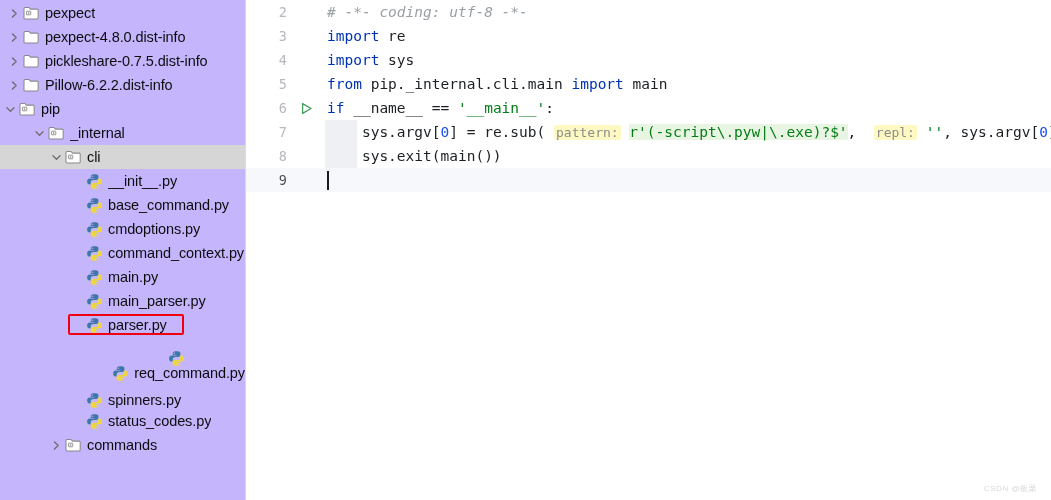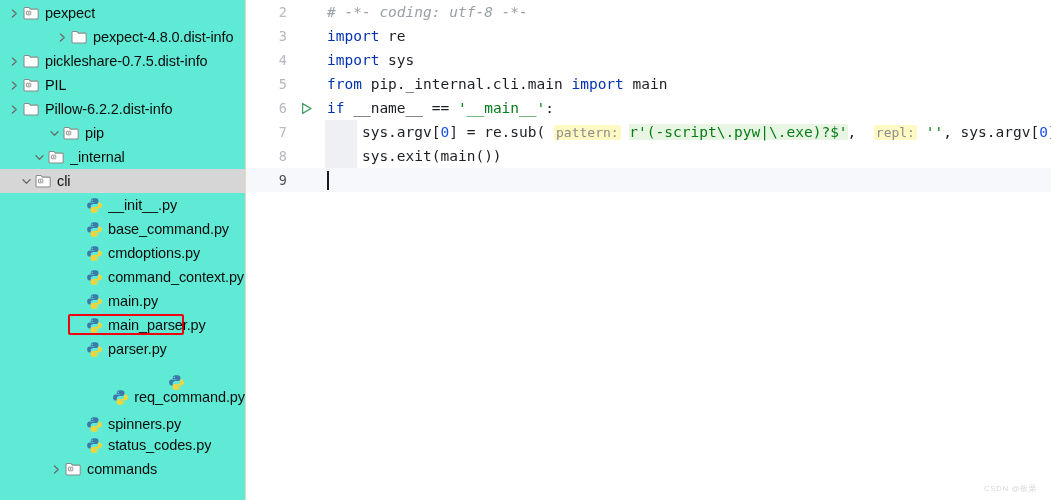--- a/index.html
+++ b/index.html
@@ -8,21 +8,21 @@
     background:#ffffff;
     font-family:"Liberation Sans", sans-serif;
     -webkit-font-smoothing:antialiased;
   }
   .app{position:relative;width:1051px;height:500px;display:flex;}
 
   
   .sidebar{
     position:relative;
     width:246px;height:500px;
-    background:#5eead4;
+    background:#c4b5fd;
     border-right:1px solid #e3dcc2;
     box-sizing:border-box;
     overflow:hidden;
     flex:0 0 246px;
   }
   .tree{position:relative;padding-top:1px;}
   .row{
     position:relative;
     height:24px;
     display:flex;align-items:center;
@@ -159,21 +159,21 @@
           </span>
           <span class="icon">
             <svg width="17" height="17" viewBox="0 0 17 17">
               <path d="M1 3.5 A1 1 0 0 1 2 2.5 H6 L7.4 4.1 H14.2 A1 1 0 0 1 15.2 5.1 V13 A1 1 0 0 1 14.2 14 H2 A1 1 0 0 1 1 13 Z" fill="#ffffff" stroke="#8a8a8a" stroke-width="1.05" stroke-linejoin="round"></path>
               <rect x="3.4" y="6.2" width="4.4" height="3.6" rx="0.5" fill="#ffffff" stroke="#8a8a8a" stroke-width="0.9"></rect>
               <circle cx="5.6" cy="8" r="0.85" fill="#8a8a8a"></circle>
             </svg>
           </span>
           <span class="label">pexpect</span>
         </div>
-        <div class="row" style="padding-left: 8px; margin-left: 48px;">
+        <div class="row" style="padding-left: 8px;">
           <span class="arrow">
             <svg width="13" height="13" viewBox="0 0 13 13">
               <path d="M4.5 3 L8.2 6.5 L4.5 10" fill="none" stroke="#6b6b6b" stroke-width="1.3" stroke-linecap="round" stroke-linejoin="round"></path>
             </svg>
           </span>
           <span class="icon">
             <svg width="17" height="17" viewBox="0 0 17 17">
               <path d="M1 3.5 A1 1 0 0 1 2 2.5 H6 L7.4 4.1 H14.2 A1 1 0 0 1 15.2 5.1 V13 A1 1 0 0 1 14.2 14 H2 A1 1 0 0 1 1 13 Z" fill="#ffffff" stroke="#8a8a8a" stroke-width="1.05" stroke-linejoin="round"></path>
             </svg>
           </span>
@@ -189,75 +189,60 @@
             <svg width="17" height="17" viewBox="0 0 17 17">
               <path d="M1 3.5 A1 1 0 0 1 2 2.5 H6 L7.4 4.1 H14.2 A1 1 0 0 1 15.2 5.1 V13 A1 1 0 0 1 14.2 14 H2 A1 1 0 0 1 1 13 Z" fill="#ffffff" stroke="#8a8a8a" stroke-width="1.05" stroke-linejoin="round"></path>
             </svg>
           </span>
           <span class="label">pickleshare-0.7.5.dist-info</span>
         </div>
         <div class="row" style="padding-left: 8px;">
           <span class="arrow">
             <svg width="13" height="13" viewBox="0 0 13 13">
               <path d="M4.5 3 L8.2 6.5 L4.5 10" fill="none" stroke="#6b6b6b" stroke-width="1.3" stroke-linecap="round" stroke-linejoin="round"></path>
+            </svg>
+          </span>
+          <span class="icon">
+            <svg width="17" height="17" viewBox="0 0 17 17">
+              <path d="M1 3.5 A1 1 0 0 1 2 2.5 H6 L7.4 4.1 H14.2 A1 1 0 0 1 15.2 5.1 V13 A1 1 0 0 1 14.2 14 H2 A1 1 0 0 1 1 13 Z" fill="#ffffff" stroke="#8a8a8a" stroke-width="1.05" stroke-linejoin="round"></path>
+            </svg>
+          </span>
+          <span class="label">Pillow-6.2.2.dist-info</span>
+        </div>
+        <div class="row" style="padding-left: 4px;">
+          <span class="arrow">
+            <svg width="13" height="13" viewBox="0 0 13 13">
+              <path d="M3 4.7 L6.5 8.4 L10 4.7" fill="none" stroke="#6b6b6b" stroke-width="1.3" stroke-linecap="round" stroke-linejoin="round"></path>
             </svg>
           </span>
           <span class="icon">
             <svg width="17" height="17" viewBox="0 0 17 17">
               <path d="M1 3.5 A1 1 0 0 1 2 2.5 H6 L7.4 4.1 H14.2 A1 1 0 0 1 15.2 5.1 V13 A1 1 0 0 1 14.2 14 H2 A1 1 0 0 1 1 13 Z" fill="#ffffff" stroke="#8a8a8a" stroke-width="1.05" stroke-linejoin="round"></path>
               <rect x="3.4" y="6.2" width="4.4" height="3.6" rx="0.5" fill="#ffffff" stroke="#8a8a8a" stroke-width="0.9"></rect>
               <circle cx="5.6" cy="8" r="0.85" fill="#8a8a8a"></circle>
             </svg>
           </span>
-          <span class="label">PIL</span>
-        </div>
-        <div class="row" style="padding-left: 8px;">
-          <span class="arrow">
-            <svg width="13" height="13" viewBox="0 0 13 13">
-              <path d="M4.5 3 L8.2 6.5 L4.5 10" fill="none" stroke="#6b6b6b" stroke-width="1.3" stroke-linecap="round" stroke-linejoin="round"></path>
-            </svg>
-          </span>
-          <span class="icon">
-            <svg width="17" height="17" viewBox="0 0 17 17">
-              <path d="M1 3.5 A1 1 0 0 1 2 2.5 H6 L7.4 4.1 H14.2 A1 1 0 0 1 15.2 5.1 V13 A1 1 0 0 1 14.2 14 H2 A1 1 0 0 1 1 13 Z" fill="#ffffff" stroke="#8a8a8a" stroke-width="1.05" stroke-linejoin="round"></path>
-            </svg>
-          </span>
-          <span class="label">Pillow-6.2.2.dist-info</span>
-        </div>
-        <div class="row" style="padding-left: 10px; margin-left: 38px;">
+          <span class="label">pip</span>
+        </div>
+        <div class="row" style="padding-left: 33px;">
           <span class="arrow">
             <svg width="13" height="13" viewBox="0 0 13 13">
               <path d="M3 4.7 L6.5 8.4 L10 4.7" fill="none" stroke="#6b6b6b" stroke-width="1.3" stroke-linecap="round" stroke-linejoin="round"></path>
             </svg>
           </span>
           <span class="icon">
             <svg width="17" height="17" viewBox="0 0 17 17">
               <path d="M1 3.5 A1 1 0 0 1 2 2.5 H6 L7.4 4.1 H14.2 A1 1 0 0 1 15.2 5.1 V13 A1 1 0 0 1 14.2 14 H2 A1 1 0 0 1 1 13 Z" fill="#ffffff" stroke="#8a8a8a" stroke-width="1.05" stroke-linejoin="round"></path>
               <rect x="3.4" y="6.2" width="4.4" height="3.6" rx="0.5" fill="#ffffff" stroke="#8a8a8a" stroke-width="0.9"></rect>
               <circle cx="5.6" cy="8" r="0.85" fill="#8a8a8a"></circle>
             </svg>
           </span>
-          <span class="label">pip</span>
-        </div>
-        <div class="row" style="padding-left: 33px;">
-          <span class="arrow">
-            <svg width="13" height="13" viewBox="0 0 13 13">
-              <path d="M3 4.7 L6.5 8.4 L10 4.7" fill="none" stroke="#6b6b6b" stroke-width="1.3" stroke-linecap="round" stroke-linejoin="round"></path>
-            </svg>
-          </span>
-          <span class="icon">
-            <svg width="17" height="17" viewBox="0 0 17 17">
-              <path d="M1 3.5 A1 1 0 0 1 2 2.5 H6 L7.4 4.1 H14.2 A1 1 0 0 1 15.2 5.1 V13 A1 1 0 0 1 14.2 14 H2 A1 1 0 0 1 1 13 Z" fill="#ffffff" stroke="#8a8a8a" stroke-width="1.05" stroke-linejoin="round"></path>
-              <rect x="3.4" y="6.2" width="4.4" height="3.6" rx="0.5" fill="#ffffff" stroke="#8a8a8a" stroke-width="0.9"></rect>
-              <circle cx="5.6" cy="8" r="0.85" fill="#8a8a8a"></circle>
-            </svg>
-          </span>
           <span class="label">_internal</span>
         </div>
-        <div class="row selected" style="padding-left: 20px;">
+        <div class="row selected" style="padding-left: 50px;">
           <span class="arrow">
             <svg width="13" height="13" viewBox="0 0 13 13">
               <path d="M3 4.7 L6.5 8.4 L10 4.7" fill="none" stroke="#6b6b6b" stroke-width="1.3" stroke-linecap="round" stroke-linejoin="round"></path>
             </svg>
           </span>
           <span class="icon">
             <svg width="17" height="17" viewBox="0 0 17 17">
               <path d="M1 3.5 A1 1 0 0 1 2 2.5 H6 L7.4 4.1 H14.2 A1 1 0 0 1 15.2 5.1 V13 A1 1 0 0 1 14.2 14 H2 A1 1 0 0 1 1 13 Z" fill="#ffffff" stroke="#8a8a8a" stroke-width="1.05" stroke-linejoin="round"></path>
               <rect x="3.4" y="6.2" width="4.4" height="3.6" rx="0.5" fill="#ffffff" stroke="#8a8a8a" stroke-width="0.9"></rect>
               <circle cx="5.6" cy="8" r="0.85" fill="#8a8a8a"></circle>

